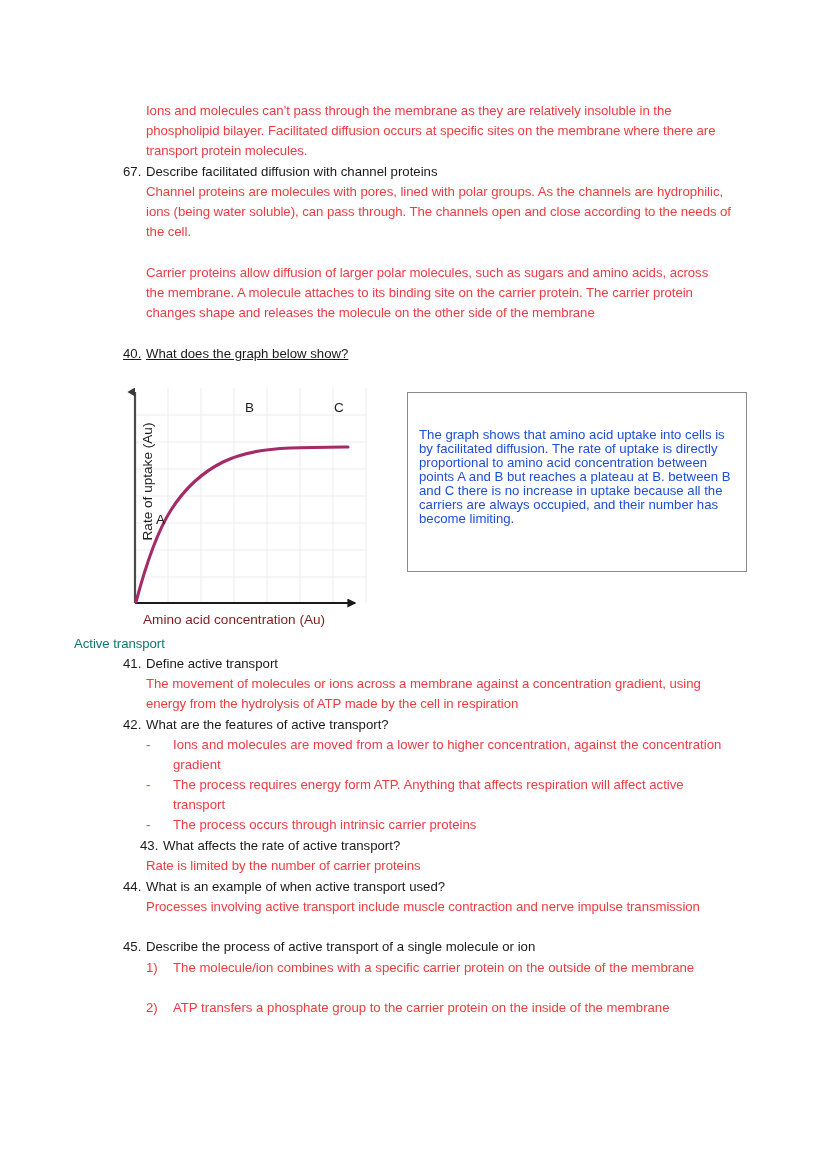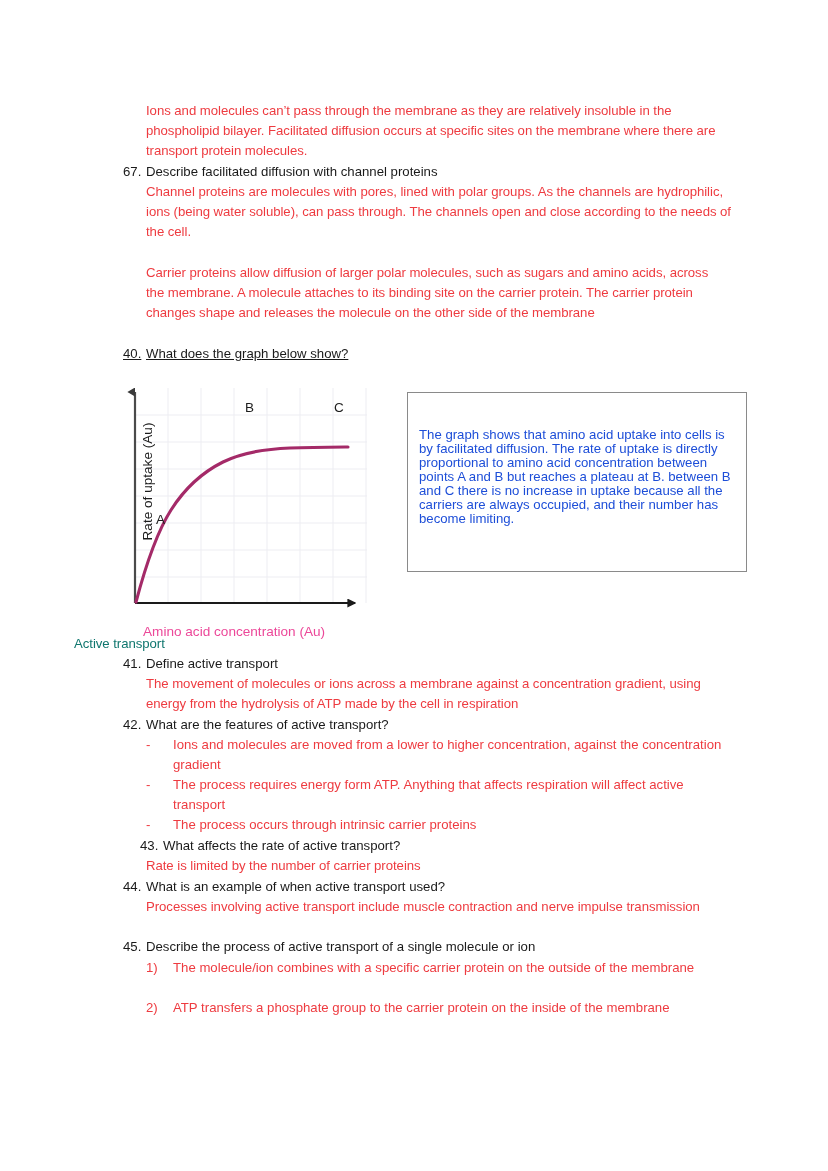--- a/index.html
+++ b/index.html
@@ -102,23 +102,22 @@
     text-align: center;
     font-size: 13.6px;
     color: #1c1c1c;
     white-space: nowrap;
   }
   .xlab {
     position: absolute;
     left: 38px;
     top: 230px;
     font-size: 13.6px;
-    color: #ec4899;
+    color: #7f1d1d;
     white-space: nowrap;
-    margin-top: 12px;
   }
   .ptlabel {
     position: absolute;
     font-size: 13.5px;
     color: #1c1c1c;
   }
 </style>
 </head>
 <body>
 

